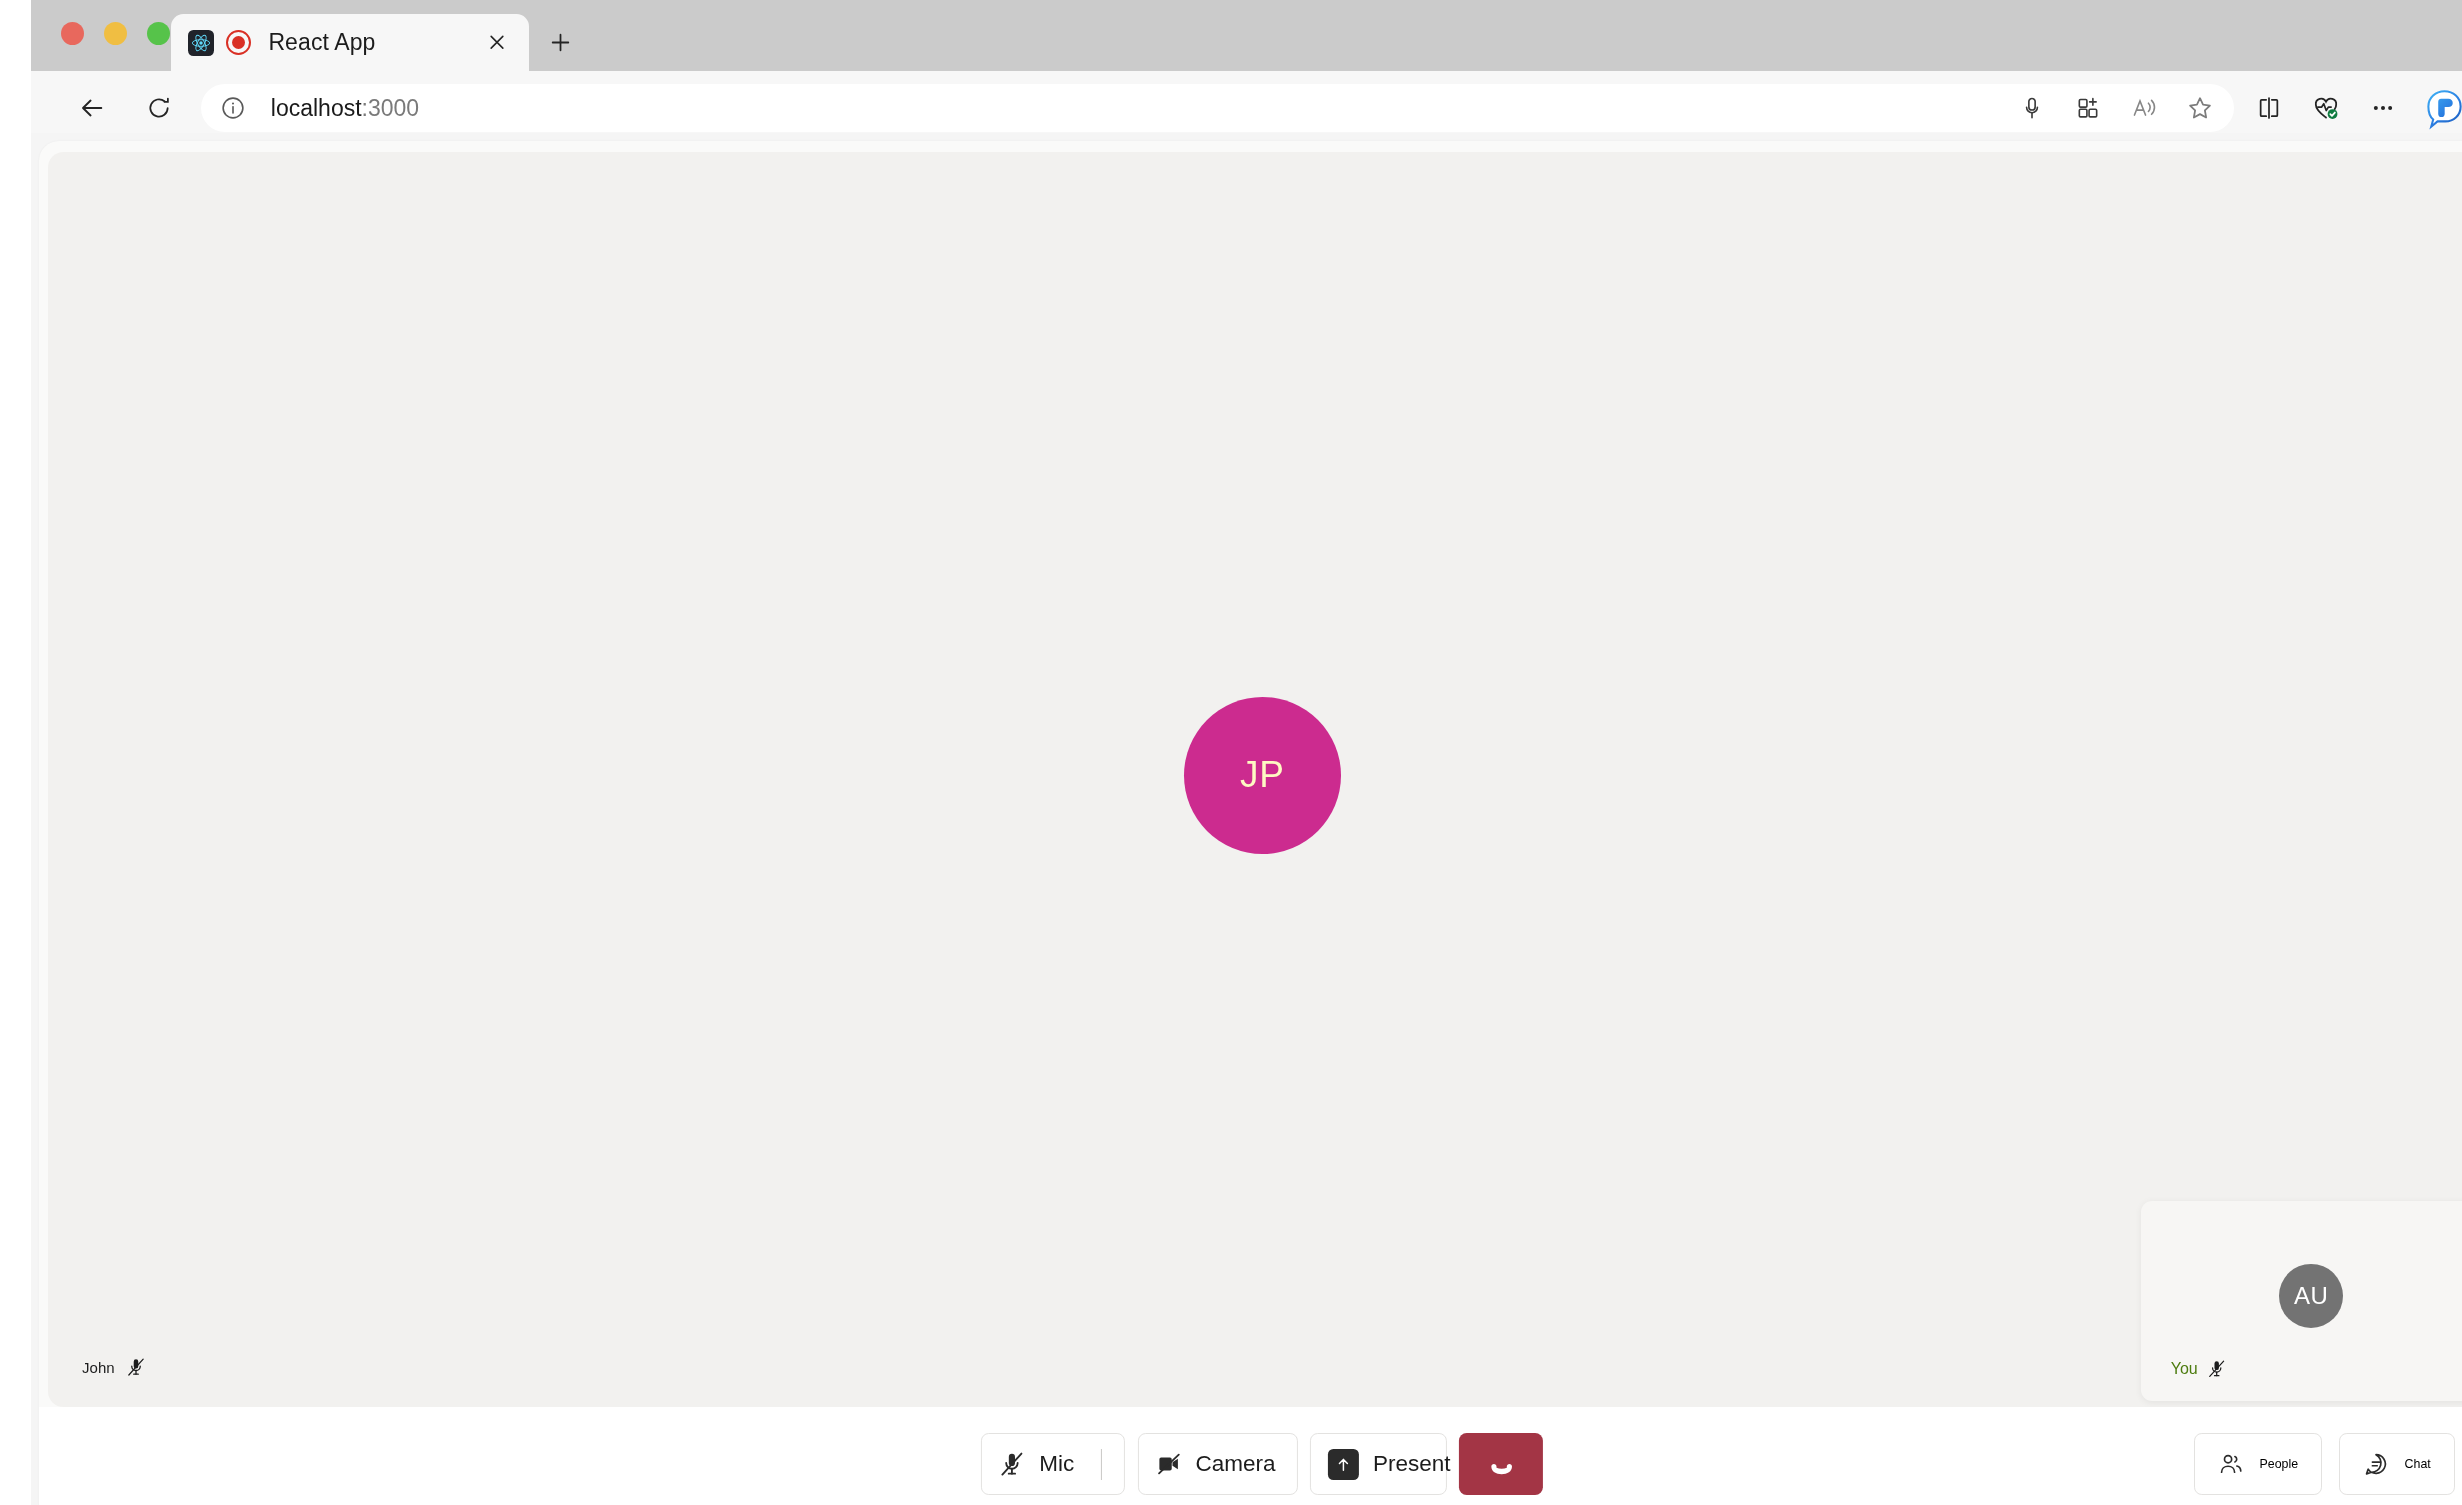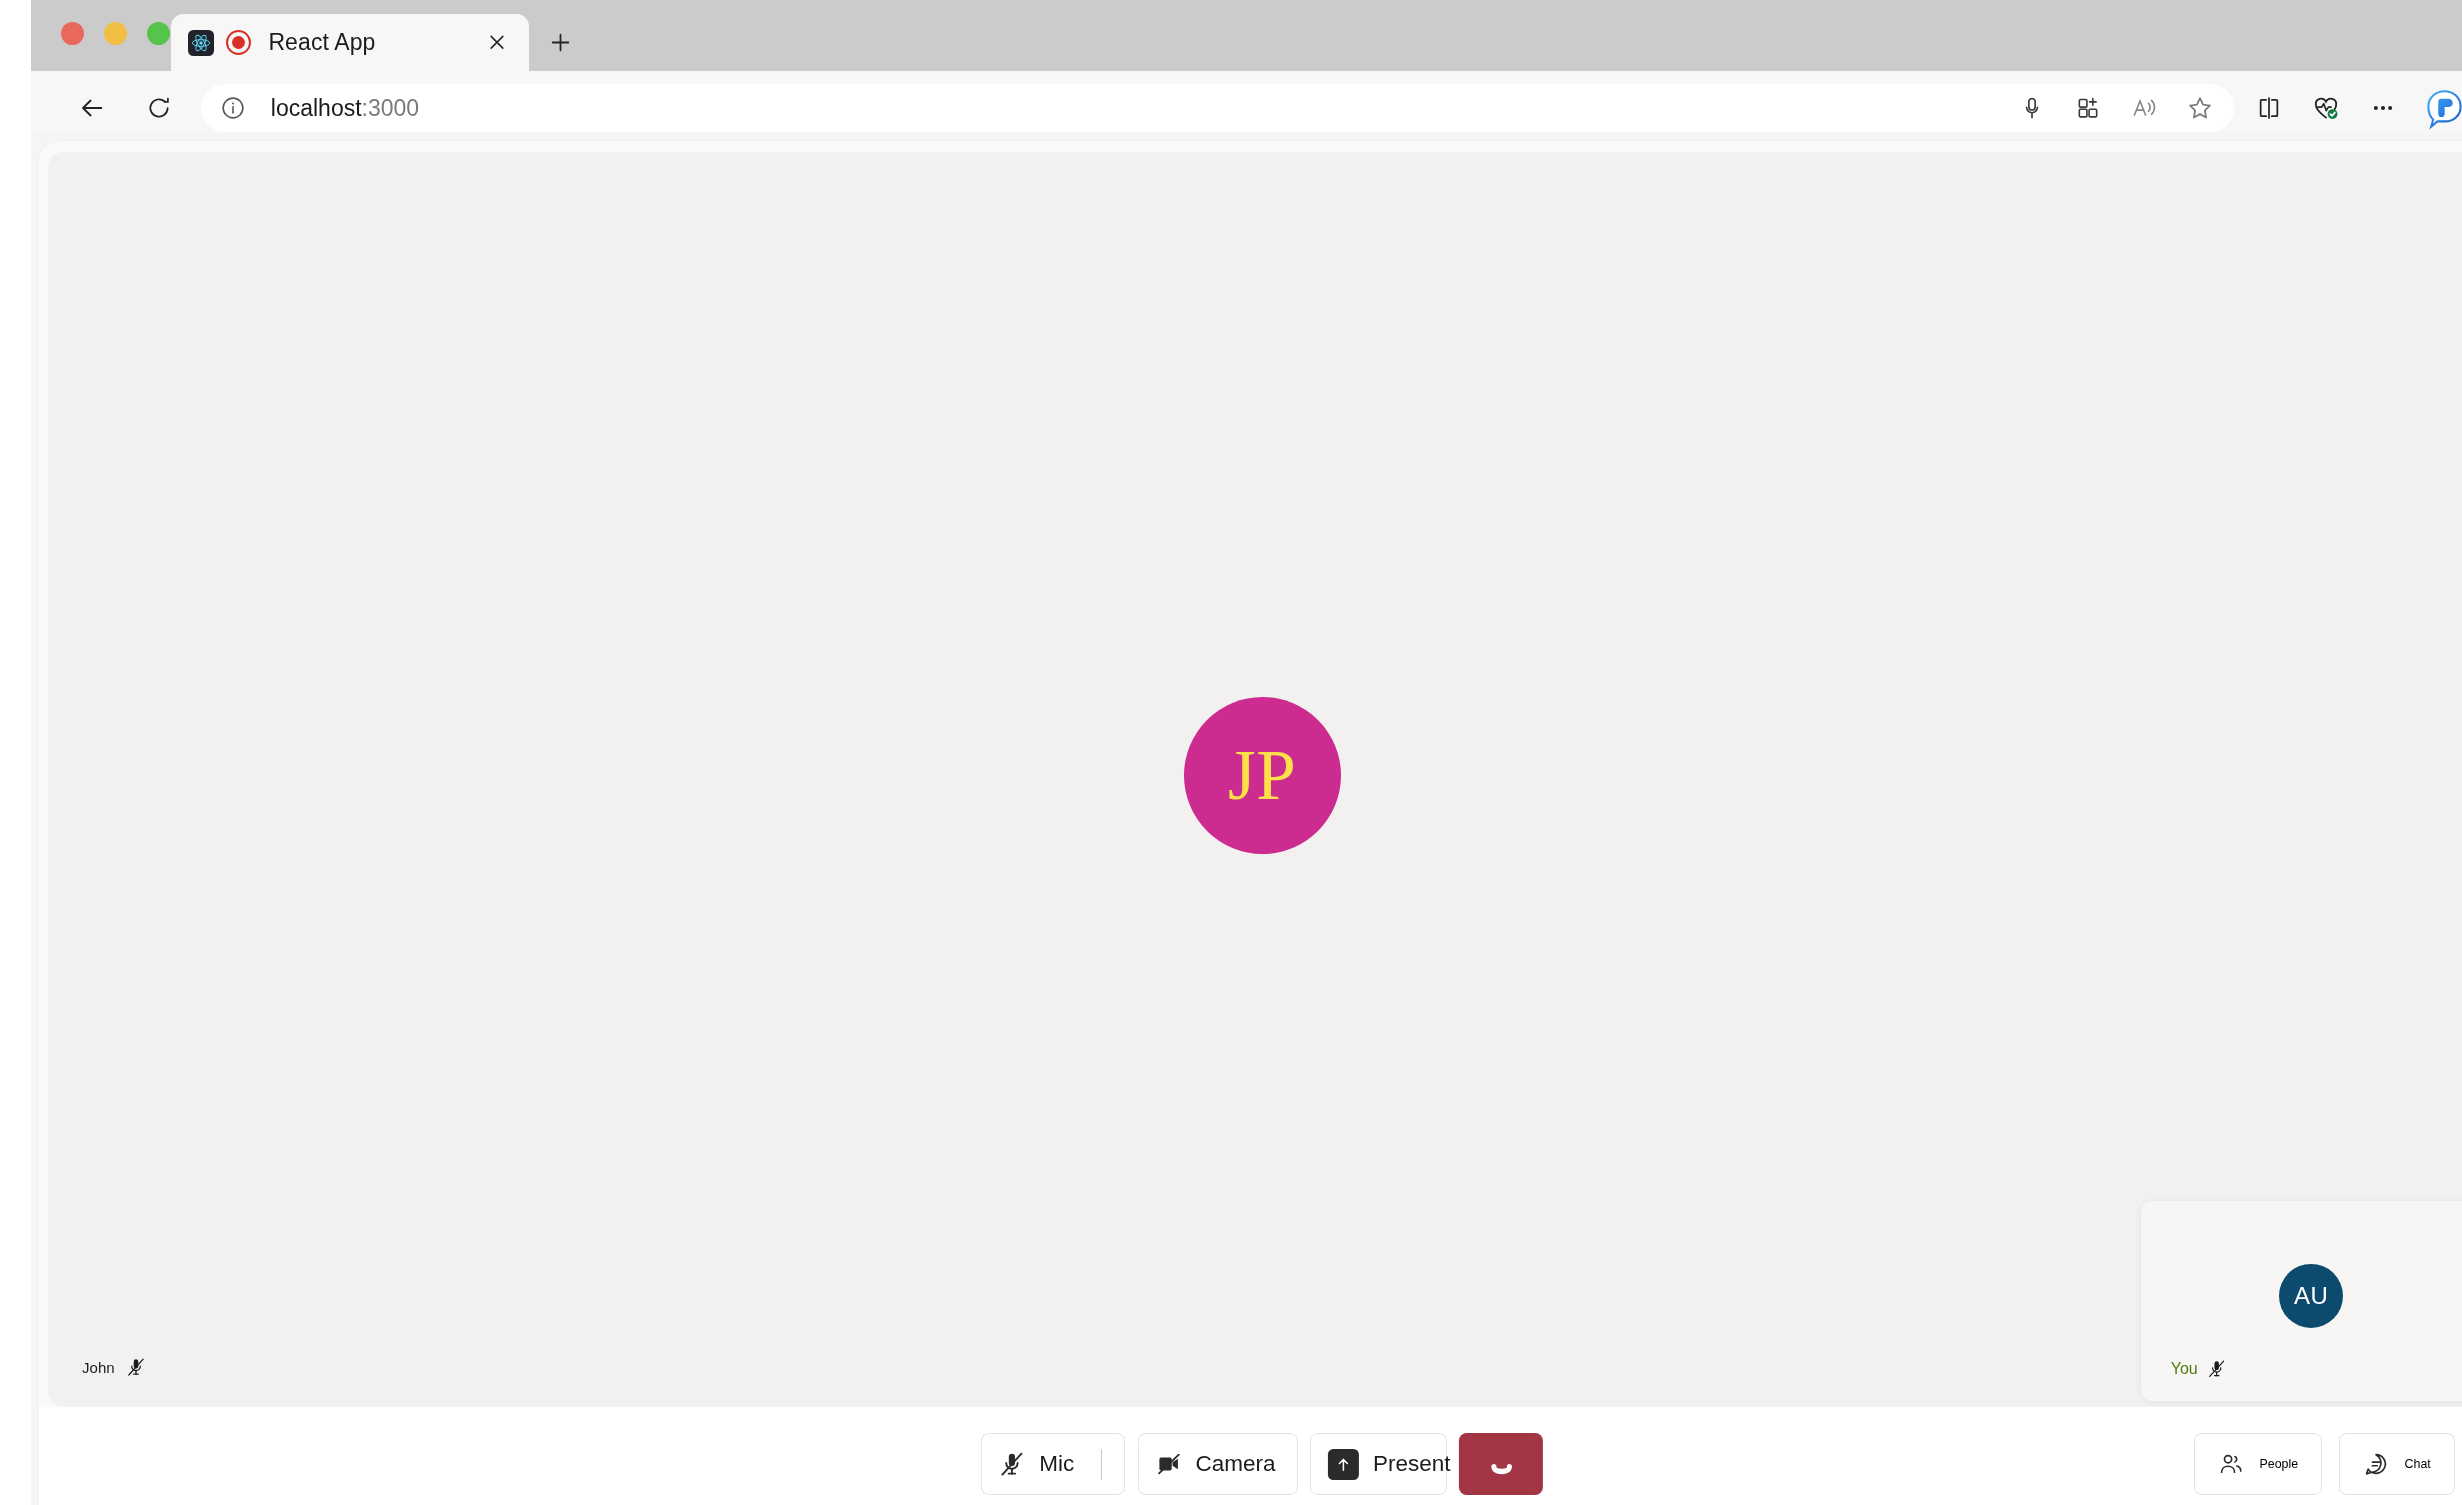--- a/index.html
+++ b/index.html
@@ -181,25 +181,24 @@
     inset: 0;
     display: flex; align-items: center; justify-content: center;
   }
   #spotlight-avatar {
     width: 157px; height: 157px;
     border-radius: 50%;
     display: flex; align-items: center; justify-content: center;
     margin-top: -7.8px;
   }
   #spotlight-avatar span {
-    font-size: 71px;
-    color: #fde047;
+    font-size: 37px;
+    color: #fef9c3;
     letter-spacing: 0.8px;
     font-weight: 400;
-    font-family: Liberation Serif, serif;
   }
   #spotlight-footer {
     position: absolute;
     left: 34px; bottom: 29.5px;
     display: flex; align-items: center; gap: 11px;
   }
   #spotlight-name {
     font-size: 15px;
     color: #1c1c1c;
   }
@@ -473,21 +472,21 @@
               <path d="M12 2.8 a2.75 2.75 0 0 1 2.75 2.75 V11 a2.75 2.75 0 0 1 -5.5 0 V5.55 A2.75 2.75 0 0 1 12 2.8Z" fill="#1c1c1c"></path>
               <path d="M6.9 11.1 a5.1 5.1 0 0 0 10.2 0" stroke="#1c1c1c" stroke-width="1.55" fill="none" stroke-linecap="round"></path>
               <path d="M12 16.3 V20.6" stroke="#1c1c1c" stroke-width="1.55" stroke-linecap="round"></path>
               <path d="M9.2 20.6 H14.8" stroke="#1c1c1c" stroke-width="1.4" stroke-linecap="round"></path>
               <path d="M3.4 21.6 L20.6 2.6" stroke="#1c1c1c" stroke-width="1.5" stroke-linecap="round"></path>
             </svg>
           </span>
         </div>
 
         <div id="selfview-tile">
-          <div id="selfview-avatar" style="background:#0c4a6e">
+          <div id="selfview-avatar" style="background:#737373">
             <span>AU</span>
           </div>
           <div id="selfview-footer">
             <div id="selfview-name">You</div>
             <span>
               <svg class="icon" width="19.4" height="19.4" viewBox="0 0 24 24" fill="none">
                 <path d="M12 2.8 a2.75 2.75 0 0 1 2.75 2.75 V11 a2.75 2.75 0 0 1 -5.5 0 V5.55 A2.75 2.75 0 0 1 12 2.8Z" fill="#1c1c1c"></path>
                 <path d="M6.9 11.1 a5.1 5.1 0 0 0 10.2 0" stroke="#1c1c1c" stroke-width="1.55" fill="none" stroke-linecap="round"></path>
                 <path d="M12 16.3 V20.6" stroke="#1c1c1c" stroke-width="1.55" stroke-linecap="round"></path>
                 <path d="M9.2 20.6 H14.8" stroke="#1c1c1c" stroke-width="1.4" stroke-linecap="round"></path>

